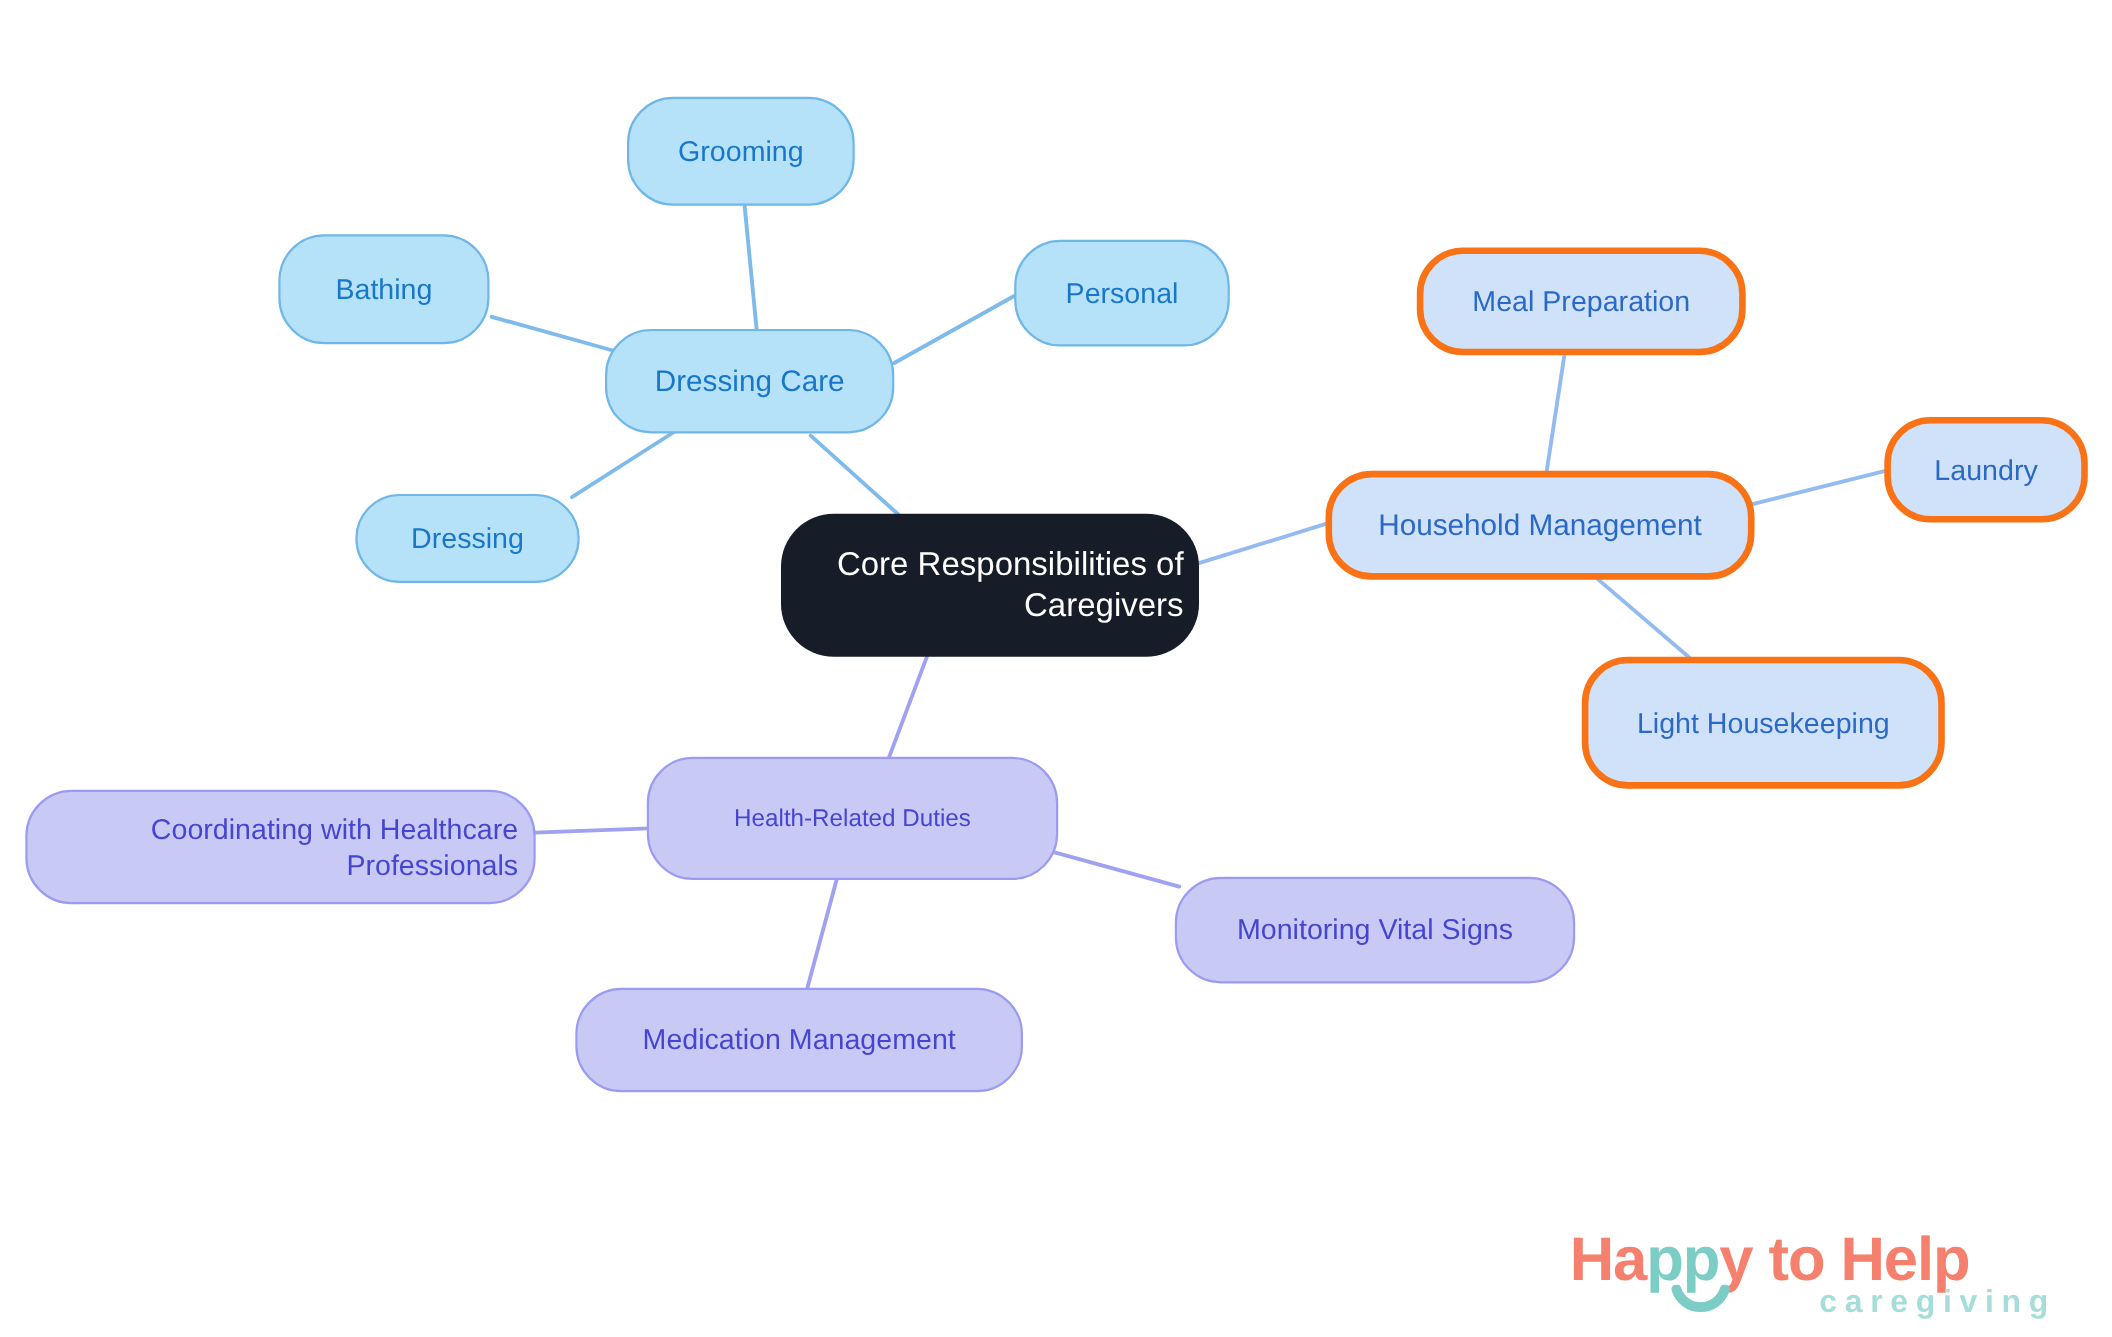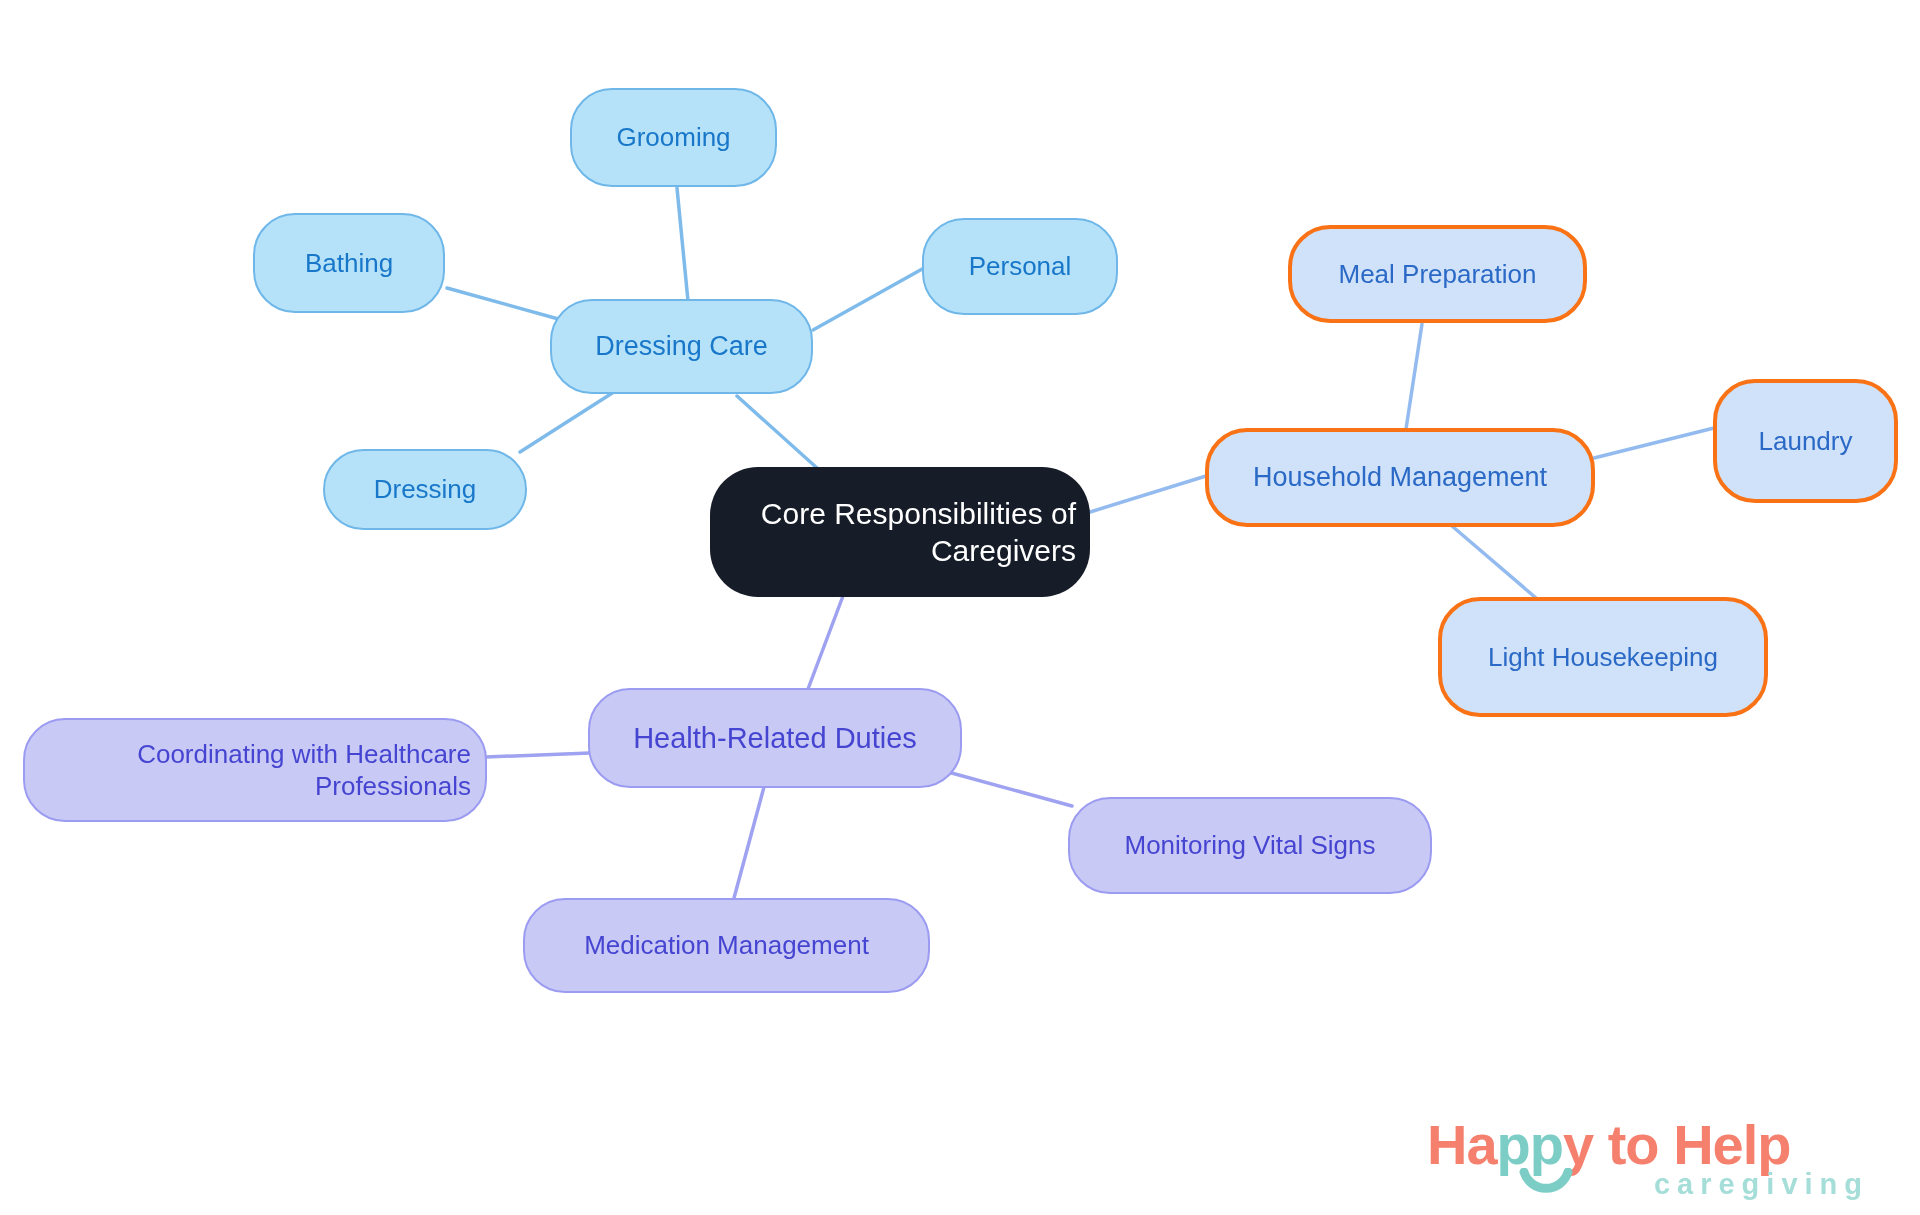--- a/index.html
+++ b/index.html
@@ -18,35 +18,35 @@
   .node {
     position:absolute;
     display:flex; align-items:center; justify-content:center;
     text-align:right;
     border-radius:42px;
     font-size:26px;
     line-height:1.25;
     padding:6px 14px;
   }
   .n-sky  { background:#B6E2F9; border:2px solid #6FB7E9; color:#1877C9; }
-  .n-peri { background:#D0E2F9; border:4px solid #f97316; color:#2A69C6; }
+  .n-peri { background:#D0E2F9; border:6px solid #f97316; color:#2A69C6; }
   .n-lav  { background:#C9C9F6; border:2px solid #9B9CF1; color:#4545D1; }
   .n-dark { background:#161C28; border:none; color:#FFFFFF; border-radius:48px; }
 
   .pos-center      { left:710px;  top:467px;  width:380px; height:130px; font-size:30px; }
   .pos-personal    { left:550px;  top:299px;  width:263px; height:95px;  font-size:27px; }
   .pos-grooming    { left:570px;  top:88px;   width:207px; height:99px; }
   .pos-bathing     { left:253px;  top:213px;  width:192px; height:100px; }
   .pos-toileting   { left:922px;  top:218px;  width:196px; height:97px; }
   .pos-dressing    { left:323px;  top:449px;  width:204px; height:81px; }
   .pos-household   { left:1205px; top:428px;  width:390px; height:99px;  font-size:27px; }
   .pos-meal        { left:1288px; top:225px;  width:299px; height:98px; }
-  .pos-laundry     { left:1713px; top:379px;  width:185px; height:124px; }
+  .pos-laundry     { left:1713px; top:379px;  width:185px; height:96px; }
   .pos-lighthouse  { left:1438px; top:597px;  width:330px; height:120px; }
-  .pos-health      { left:588px;  top:688px;  width:374px; height:100px; font-size:29px; }
+  .pos-health      { left:588px;  top:688px;  width:374px; height:112px; font-size:22px; }
   .pos-coordinating{ left:23px;   top:718px;  width:464px; height:104px; }
   .pos-monitoring  { left:1068px; top:797px;  width:364px; height:97px; }
   .pos-medication  { left:523px;  top:898px;  width:407px; height:95px; }
 
   .logo {
     position:absolute;
     left:1427px; top:1112px;
     width:470px; height:100px;
   }
   .logo-top {

